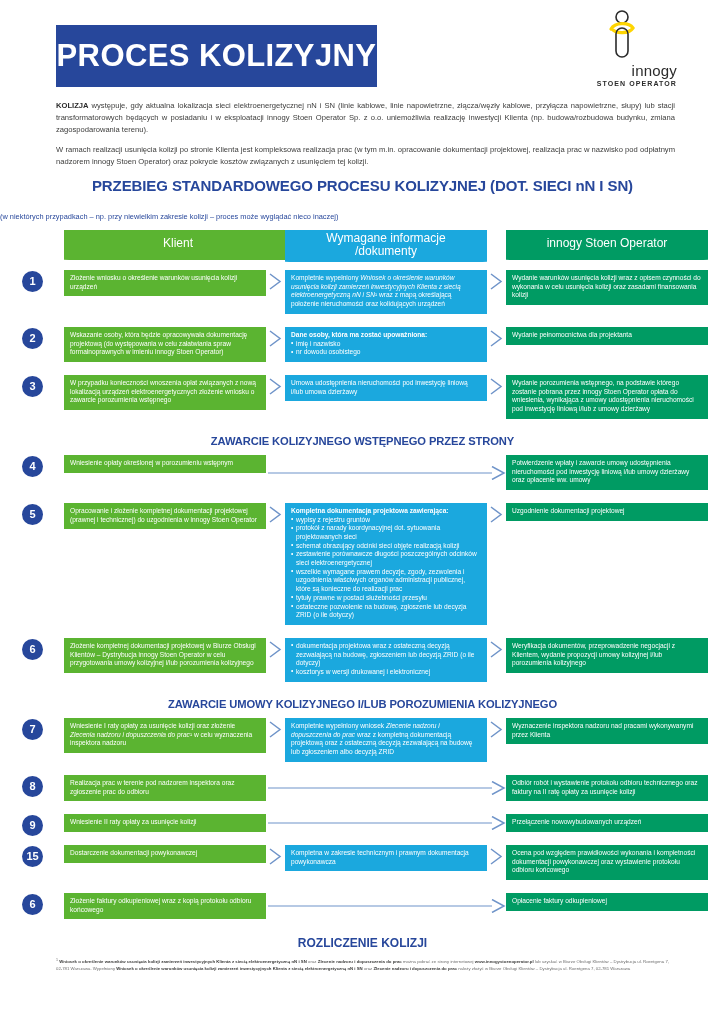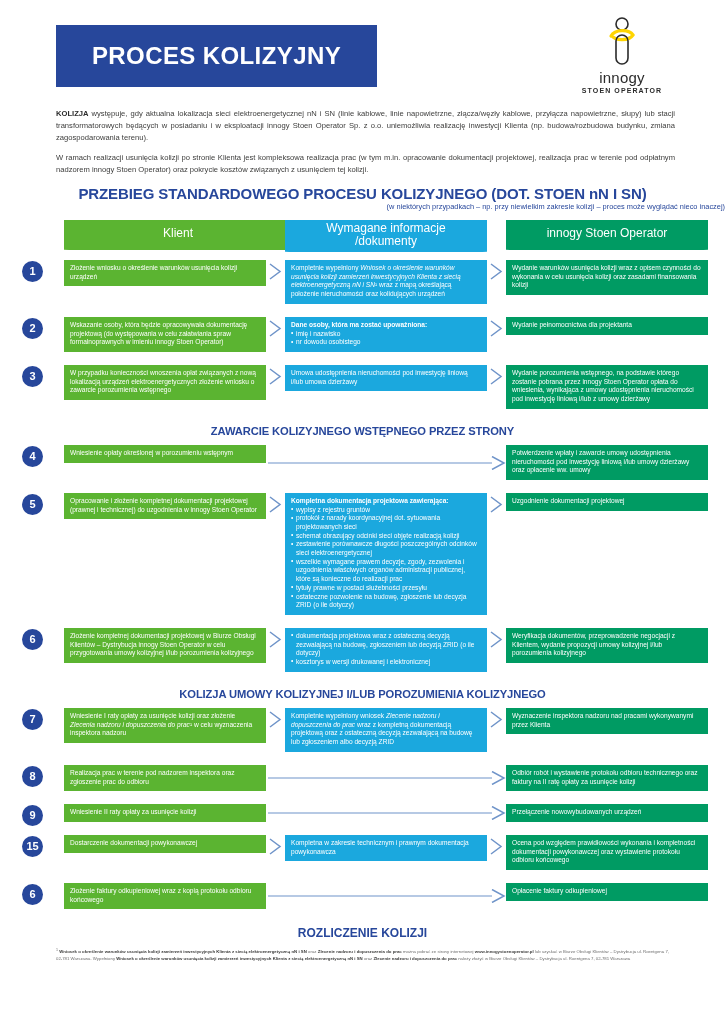--- a/index.html
+++ b/index.html
@@ -17,43 +17,43 @@
 
   
   .header-row { position:relative; height:100px; }
   .title-block {
     position:absolute; left:56px; top:25px;
     width:321px; height:62px;
     background:#27479B;
     display:flex; align-items:center; justify-content:center;
   }
   .title-block .title-text {
-    color:#ffffff; font-size:24px; font-weight:bold; letter-spacing:0.4px;
+    color:#ffffff; font-size:31px; font-weight:bold; letter-spacing:0.4px;
   }
   .logo {
-    position:absolute; right:48px; top:16px;
-    width:110px; text-align:center;
+    position:absolute; right:48px; top:9px;
+    width:110px; text-align:right;
   }
   .logo-mark { position:relative; height:52px; }
   .logo svg { display:block; margin:0 auto; }
   .logo-word { font-size:15px; color:#2b2b2b; letter-spacing:0.2px; margin-top:1px; }
   .logo-sub { font-size:7px; font-weight:bold; color:#2b2b2b; letter-spacing:1.1px; margin-top:1px; }
 
   
-  .intro { margin:8px 50px 0 56px; }
+  .intro { margin:0 50px 0 56px; }
   .intro p { font-size:7.6px; line-height:1.55; margin:0 0 9px 0; text-align:justify; }
   .intro b { font-weight:bold; color:#2b2b2b; }
 
   
   .proc-title {
     text-align:center; color:#27479B; font-weight:bold;
     font-size:15px; margin-top:8px; letter-spacing:-0.1px;
   }
   .proc-sub {
-    text-align:right; color:#27479B; font-size:7.4px; margin-top:0;
+    text-align:left; color:#27479B; font-size:7.4px; margin-top:18px;
   }
   .band-title {
     text-align:center; color:#27479B; font-weight:bold;
     font-size:11.2px; margin:9px 0 8px 0; letter-spacing:-0.1px;
   }
   .footer-title {
     text-align:center; color:#27479B; font-weight:bold;
     font-size:12px; margin:10px 0 0 0;
   }
 
@@ -135,24 +135,24 @@
           <rect x="11" y="19" width="12" height="29" rx="6" fill="none" stroke="#2b2b2b" stroke-width="1.6"></rect>
         </svg>
       </div>
       <div class="logo-word">innogy</div>
       <div class="logo-sub">STOEN OPERATOR</div>
     </div>
   </div>
 
   <div class="intro">
     <p><b>KOLIZJA</b><span> występuje, gdy aktualna lokalizacja sieci elektroenergetycznej nN i SN (linie kablowe, linie napowietrzne, złącza/węzły kablowe, przyłącza napowietrzne, słupy) lub stacji transformatorowych będących w posiadaniu i w eksploatacji innogy Stoen Operator Sp. z o.o. uniemożliwia realizację inwestycji Klienta (np. budowa/rozbudowa budynku, zmiana zagospodarowania terenu).</span></p>
-    <p>W ramach realizacji usunięcia kolizji po stronie Klienta jest kompleksowa realizacja prac (w tym m.in. opracowanie dokumentacji projektowej, realizacja prac w terenie pod odpłatnym nadzorem innogy Stoen Operator) oraz pokrycie kosztów związanych z usunięciem tej kolizji.</p>
+    <p>W ramach realizacji usunięcia kolizji po stronie Klienta jest kompleksowa realizacja prac (w tym m.in. opracowanie dokumentacji projektowej, realizacja prac w nazwisko pod odpłatnym nadzorem innogy Stoen Operator) oraz pokrycie kosztów związanych z usunięciem tej kolizji.</p>
   </div>
 
-  <div class="proc-title">PRZEBIEG STANDARDOWEGO PROCESU KOLIZYJNEGO (DOT. STOEN nN I SN)</div>
+  <div class="proc-title">PRZEBIEG STANDARDOWEGO PROCESU KOLIZYJNEJ (DOT. SIECI nN I SN)</div>
   <div class="proc-sub">(w niektórych przypadkach – np. przy niewielkim zakresie kolizji – proces może wyglądać nieco inaczej)</div>
 
   <div class="col-headers">
     <div class="col-head ch-klient">Klient</div>
     <div class="col-head ch-docs two-line">
       <div><span>Wymagane informacje</span><br><span>/dokumenty</span></div>
     </div>
     <div class="col-head ch-operator">innogy Stoen Operator</div>
   </div>
 
@@ -292,21 +292,21 @@
           <svg width="13" height="17" viewBox="0 0 13 17">
             <path d="M1 1 L11 8.5 L1 16" fill="none" stroke="#6f94c9" stroke-width="1.5"></path>
           </svg>
         </div>
         <div class="chev a2" style="top: 3px;">
           <svg width="13" height="17" viewBox="0 0 13 17">
             <path d="M1 1 L11 8.5 L1 16" fill="none" stroke="#6f94c9" stroke-width="1.5"></path>
           </svg>
         </div>
       </div>
-      <div class="band-title">KOLIZJA UMOWY KOLIZYJNEJ I/LUB POROZUMIENIA KOLIZYJNEGO</div>
+      <div class="band-title">ZAWARCIE UMOWY KOLIZYJNEGO I/LUB POROZUMIENIA KOLIZYJNEGO</div>
       <div class="row" style="height: 51px;">
         <div class="num" style="top: 1px;">7</div>
         <div class="cell c1">
           <p><span>Wniesienie I raty opłaty za usunięcie kolizji oraz złożenie </span><span class="em">Zlecenia nadzoru i dopuszczenia do prac</span><span>¹ w celu wyznaczenia inspektora nadzoru</span></p>
         </div>
         <div class="cell c2">
           <p><span>Kompletnie wypełniony wniosek </span><span class="em">Zlecenie nadzoru i dopuszczenia do prac</span><span> wraz z kompletną dokumentacją projektową oraz z ostateczną decyzją zezwalającą na budowę lub zgłoszeniem albo decyzją ZRID</span></p>
         </div>
         <div class="cell c3">
           <p>Wyznaczenie inspektora nadzoru nad pracami wykonywanymi przez Klienta</p>

